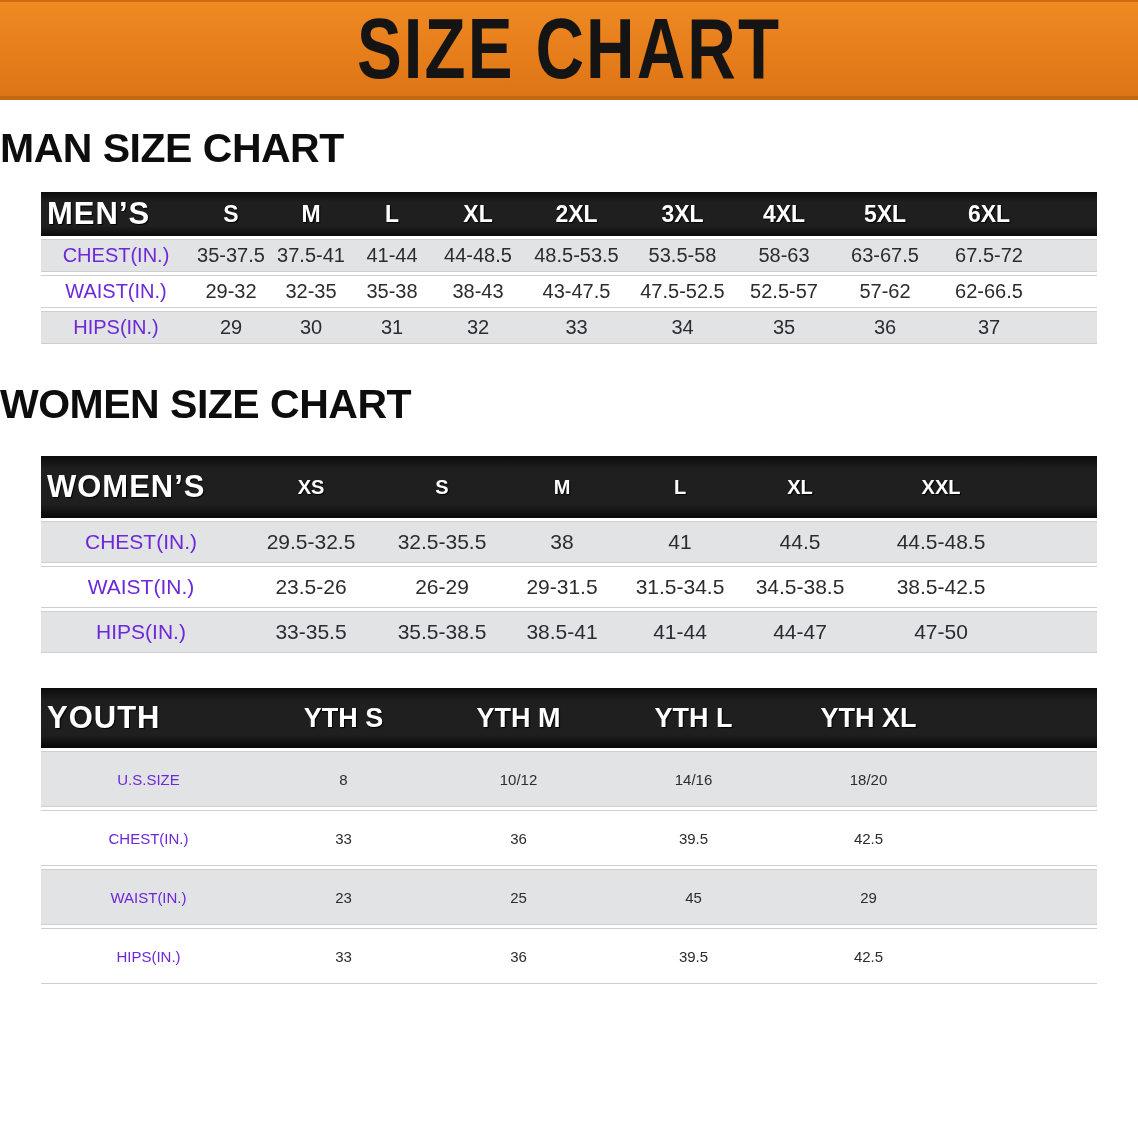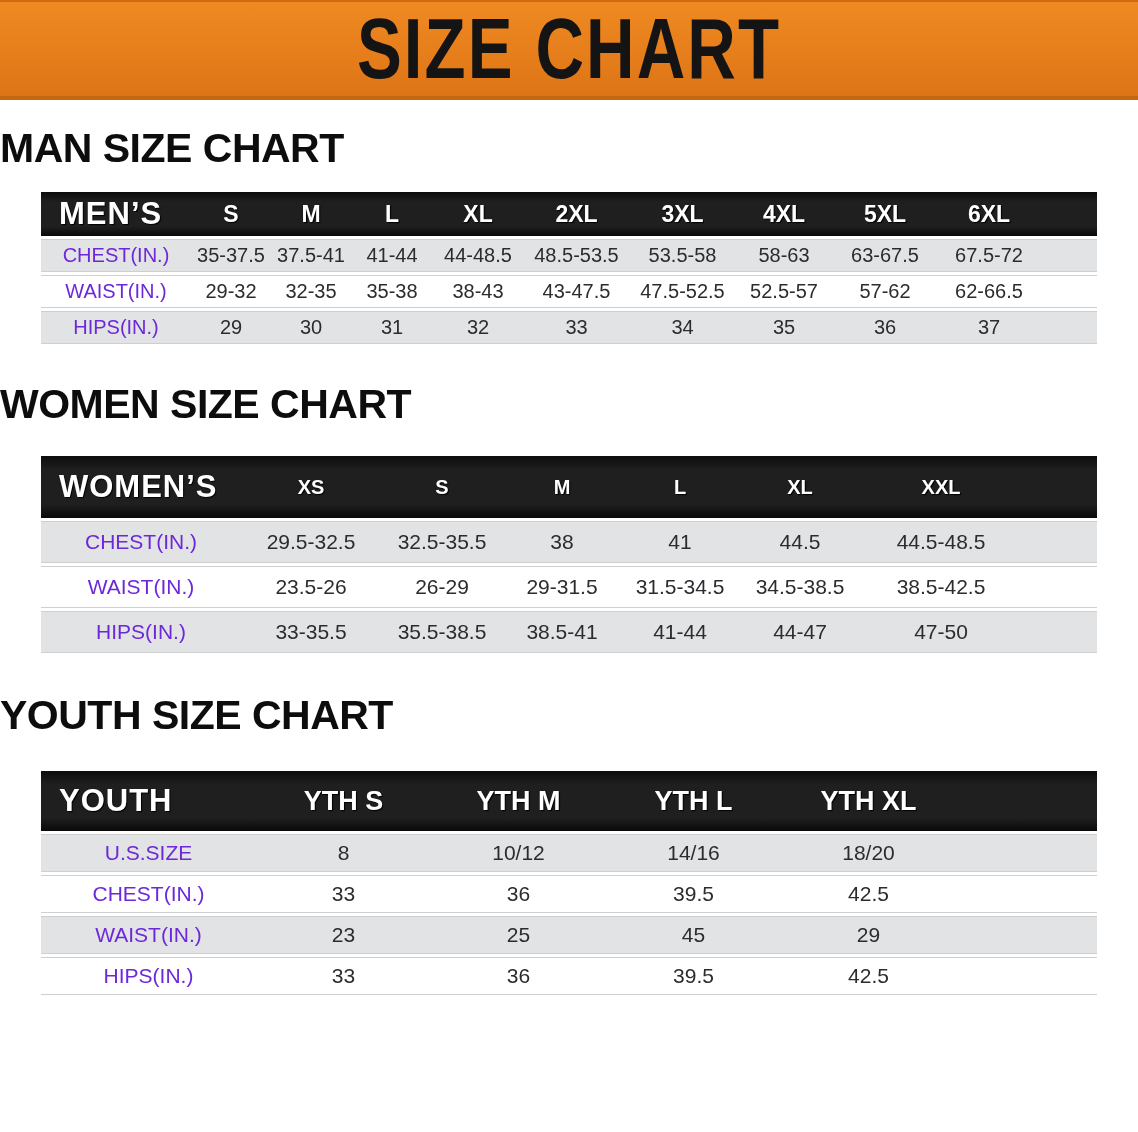--- a/index.html
+++ b/index.html
@@ -47,39 +47,39 @@
   #section-youth table.size-table { margin-top: 29px; }
   table.size-table th {
     background: linear-gradient(#0c0c0c, #1f1f1f 22%, #1f1f1f 78%, #090909);
     color: #ffffff;
     text-align: center;
     font-weight: 700;
     text-shadow: 1px 1px 1px #000;
   }
   table.size-table th.table-label {
     text-align: left;
-    padding-left: 18px;
+    padding-left: 6px;
     font-size: 31px;
     letter-spacing: 1px;
   }
   #section-men   th { height: 44px; }
   #section-women th { height: 62px; }
   #section-youth th { height: 60px; }
   #section-men   th.col-head { font-size: 23px; }
   #section-women th.col-head { font-size: 20px; }
   #section-youth th.col-head { font-size: 27px; }
   table.size-table td {
     text-align: center;
     color: #2c2c30;
     border-top: 1px solid #cfcfcf;
     border-bottom: 1px solid #cfcfcf;
   }
   #section-men   td { height: 33px; font-size: 20px; }
   #section-women td { height: 42px; font-size: 21px; }
-  #section-youth td { height: 38px; font-size: 21px; }
+  #section-youth td { height: 56px; font-size: 15px; }
   table.size-table tbody tr:nth-child(odd)  td { background: #e2e3e5; }
   table.size-table tbody tr:nth-child(even) td { background: #ffffff; }
   table.size-table td.row-label { color: #6d28d9; }
   table.size-table th.spacer, table.size-table td.spacer { padding: 0; }
   
   .disclaimer { margin: 16px 0 0 38px; }
   .disclaimer p {
     font-size: 31px;
     font-weight: 600;
     color: #ae2c22;
@@ -227,21 +227,20 @@
             <td>41-44</td>
             <td>44-47</td>
             <td>47-50</td>
             <td class="spacer"></td>
           </tr>
         </tbody>
     </table>
   </section>
 
   <section id="section-youth">
-    <h2 class="section-heading">YOUTH SIZE CHART</h2>
     <table class="size-table">
       <colgroup>
         <col style="width:215px">
           <col style="width:175px">
           <col style="width:175px">
           <col style="width:175px">
         <col style="width:175px">
           <col style="width:141px">
       </colgroup>
       <thead>

